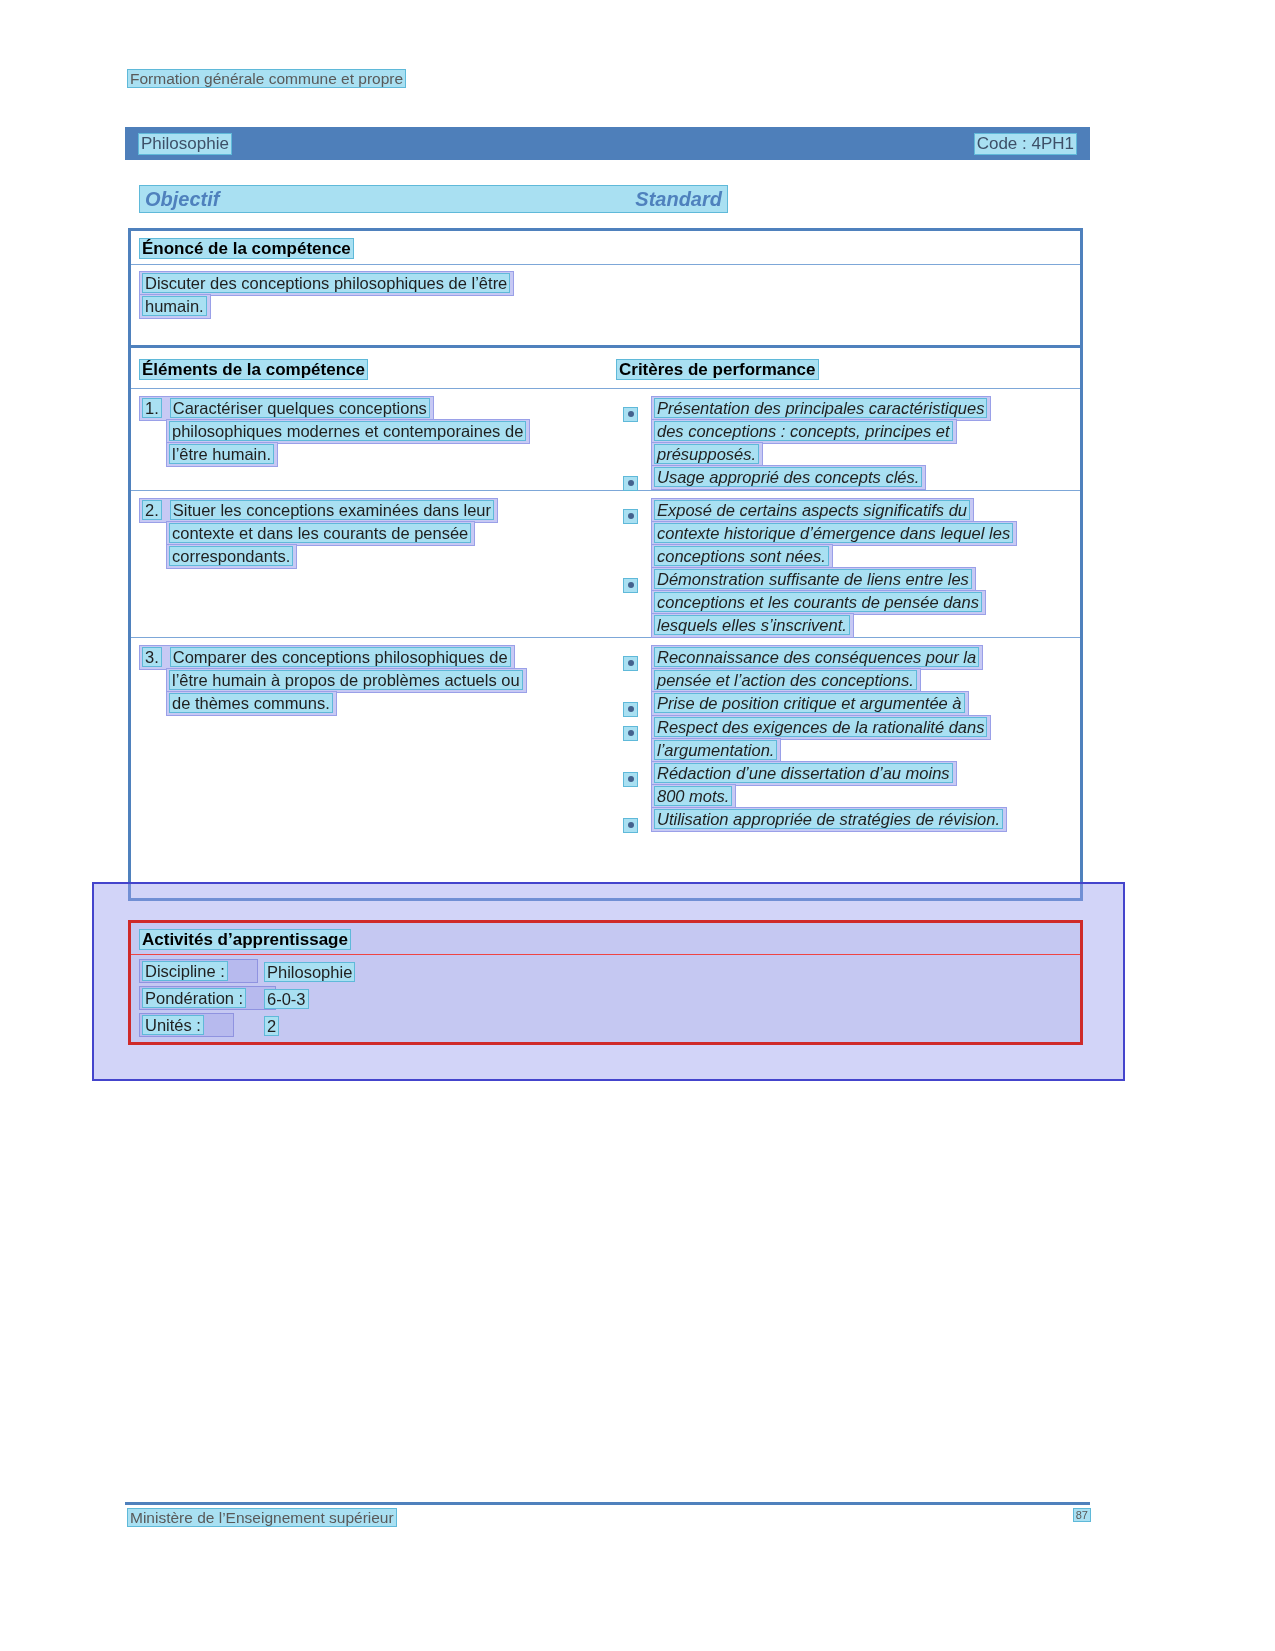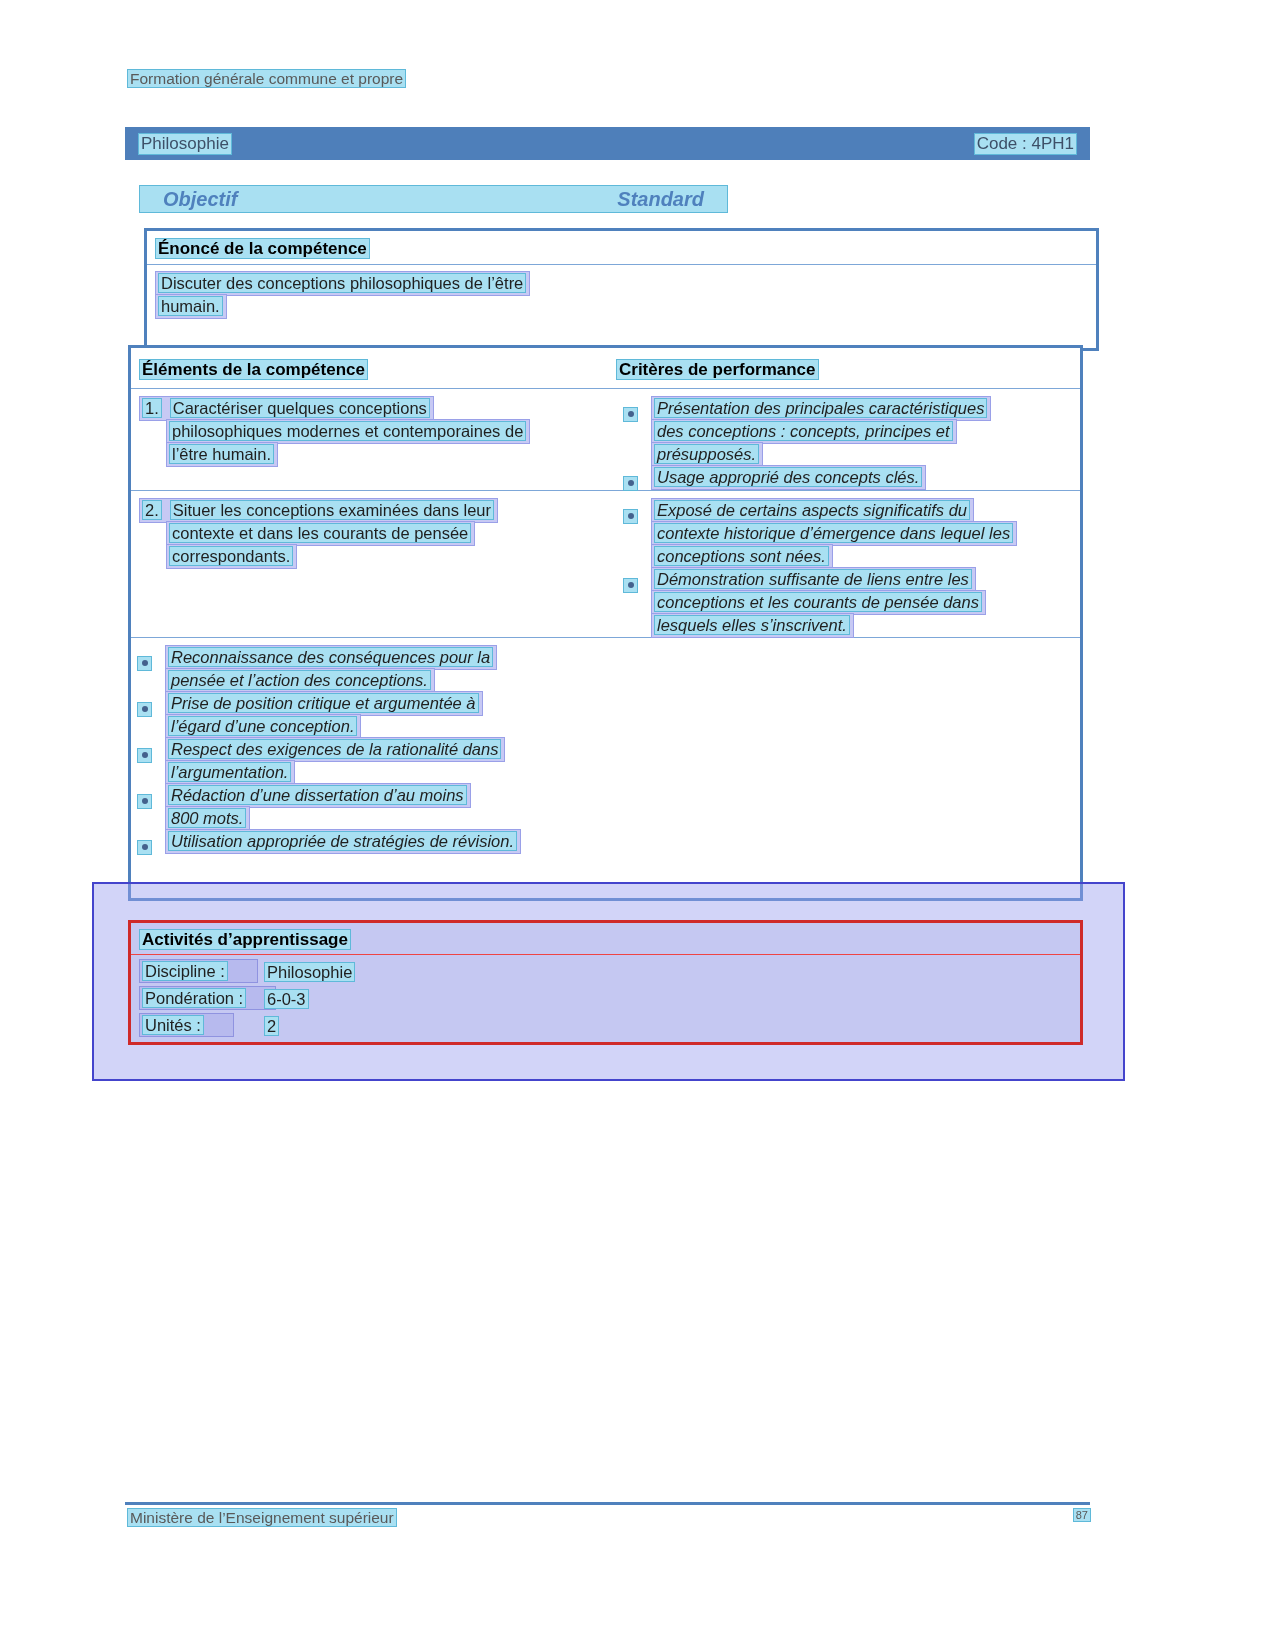--- a/index.html
+++ b/index.html
@@ -31,27 +31,27 @@
   .top-label{left:128px;top:70px;font-size:15.5px;color:var(--gray);}
 
   
   .blue-bar{left:125px;top:127px;width:965px;height:33px;background:#4e7fba;
     display:flex;justify-content:space-between;align-items:center;
     padding:0 14px;box-sizing:border-box;color:#3d5068;font-size:17px;}
 
   
   .obj-strip{left:140px;top:186px;width:587px;height:26px;background:var(--cyan);
     box-shadow:0 0 0 1px var(--cyanb);display:flex;justify-content:space-between;
-    align-items:center;padding:0 23px;box-sizing:border-box;}
+    align-items:center;padding:0 5px;box-sizing:border-box;}
   .head-it{color:var(--blue);font-weight:700;font-style:italic;font-size:20px;}
 
   
   .box{position:absolute;border:3px solid var(--blue);background:#fff;
        box-sizing:border-box;overflow:hidden;}
-  .enonce-box{left:144px;top:228px;width:955px;height:123px;}
+  .enonce-box{left:128px;top:228px;width:955px;height:123px;}
   .title-row{padding:7px 0 5px 9px;border-bottom:1px solid var(--sep);line-height:21px;}
   .enonce-body{padding:7px 16px 0 9px;}
 
   
   .comp-box{left:128px;top:345px;width:955px;height:556px;}
   .comp-header{display:grid;grid-template-columns:486px 1fr;padding-top:11px;
     height:29px;border-bottom:1px solid var(--sep);line-height:21px;}
   .comp-header .c1{margin-left:9px;}
   .comp-row{display:grid;grid-template-columns:486px 1fr;padding-top:8px;
     border-bottom:1px solid var(--sep);}
@@ -172,37 +172,41 @@
         <div class="crit-lines">
           <div class="line"><span class="lav"><span class="hl">Démonstration suffisante de liens entre les</span></span></div>
           <div class="line"><span class="lav"><span class="hl">conceptions et les courants de pensée dans</span></span></div>
           <div class="line"><span class="lav"><span class="hl">lesquels elles s’inscrivent.</span></span></div>
         </div>
       </div>
     </div>
   </div>
 
   <div class="comp-row">
+    <div class="el-col">
+      <div class="el-line"><span class="lav"><span class="hl">3.</span><span class="num-gap"></span><span class="hl">Comparer des conceptions philosophiques de</span></span></div>
+      <div class="el-line cont"><span class="lav"><span class="hl">l’être humain à propos de problèmes actuels ou</span></span></div>
+      <div class="el-line cont"><span class="lav"><span class="hl">de thèmes communs.</span></span></div>
+    </div>
     <div class="cr-col">
       <div class="crit">
         <div class="bullet-cell"><span class="bullet-pill">
               <span class="dot"></span>
             </span></div>
         <div class="crit-lines">
           <div class="line"><span class="lav"><span class="hl">Reconnaissance des conséquences pour la</span></span></div>
           <div class="line"><span class="lav"><span class="hl">pensée et l’action des conceptions.</span></span></div>
         </div>
       </div>
       <div class="crit">
         <div class="bullet-cell"><span class="bullet-pill">
               <span class="dot"></span>
             </span></div>
         <div class="crit-lines">
           <div class="line"><span class="lav"><span class="hl">Prise de position critique et argumentée à</span></span></div>
-          <div class="line"><span class="lav"><span class="hl">l’égard d’une conception.</span></span></div>
         </div>
       </div>
       <div class="crit">
         <div class="bullet-cell"><span class="bullet-pill">
               <span class="dot"></span>
             </span></div>
         <div class="crit-lines">
           <div class="line"><span class="lav"><span class="hl">Respect des exigences de la rationalité dans</span></span></div>
           <div class="line"><span class="lav"><span class="hl">l’argumentation.</span></span></div>
         </div>

